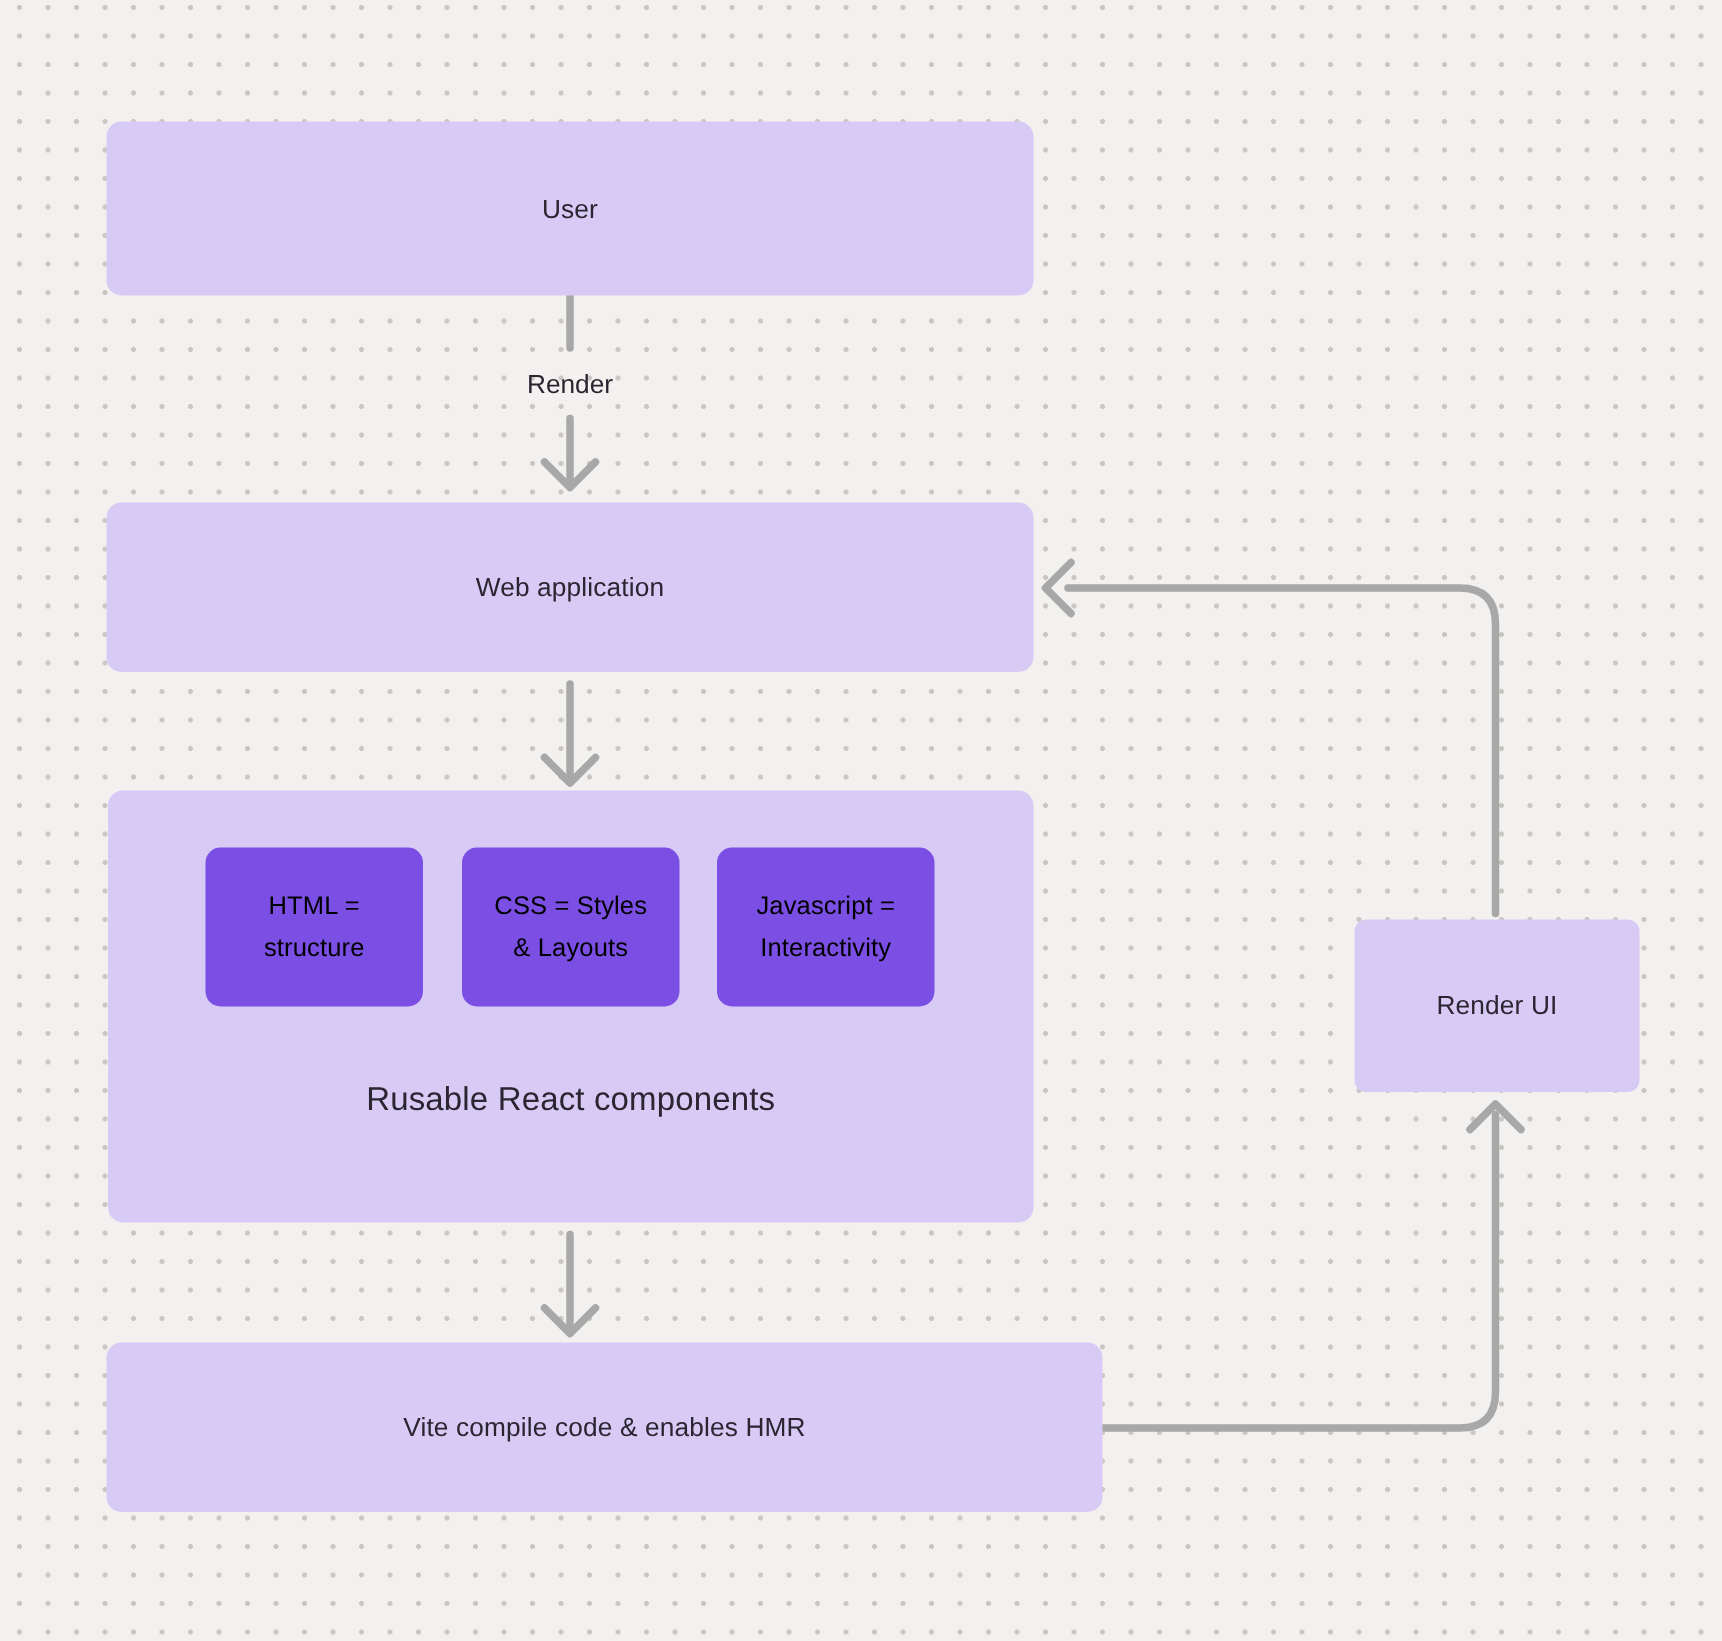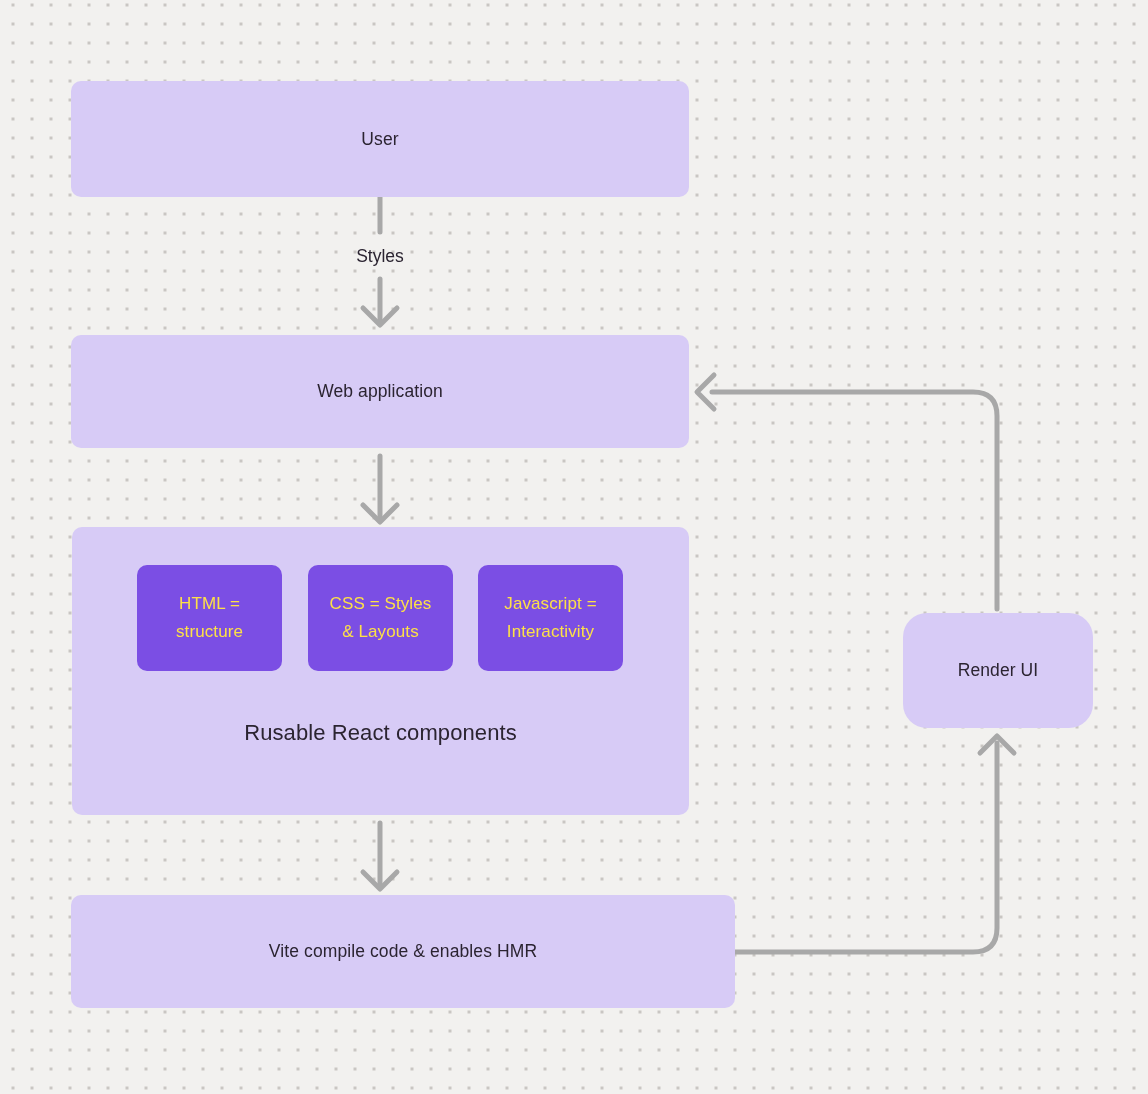--- a/index.html
+++ b/index.html
@@ -35,28 +35,28 @@
     font-weight: 500;
     letter-spacing: 0.1px;
     z-index: 2;
     box-sizing: border-box;
     text-align: center;
   }
   #node-user   { left: 71px;  top: 62px;  width: 618px; height: 116px; margin-top: 19px; }
   #node-web    { left: 71px;  top: 335px; width: 618px; height: 113px; }
   #node-group  { left: 72px;  top: 527px; width: 617px; height: 288px; display: block; }
   #node-vite   { left: 71px;  top: 895px; width: 664px; height: 113px; }
-  #node-render { left: 903px; top: 613px; width: 190px; height: 115px; border-radius: 24px; }
+  #node-render { left: 903px; top: 613px; width: 190px; height: 115px; border-radius: 8px; }
   .chip {
     position: absolute;
     width: 145px;
     height: 106px;
     top: 38px;
     background: #7b4ee4;
-    color: #fde047;
+    color: #000000;
     border-radius: 10px;
     display: flex;
     align-items: center;
     justify-content: center;
     text-align: center;
     font-size: 17px;
     font-weight: 500;
     line-height: 28px;
     white-space: pre-line;
   }
@@ -112,21 +112,21 @@
   <g>
     <path d="M696 952 L973 952 Q997 952 997 928 L997 743"></path>
     <path d="M980 753 L997 736 L1014 753"></path>
   </g>
 </svg>
 
 <div class="node" id="node-user">
   <span>User</span>
 </div>
 
-<div class="edge-label">Styles</div>
+<div class="edge-label">Render</div>
 
 <div class="node" id="node-web">
   <span>Web application</span>
 </div>
 
 <div class="node" id="node-group">
   <div class="chip" id="chip-html">
     <span>HTML =
 structure</span>
   </div>

